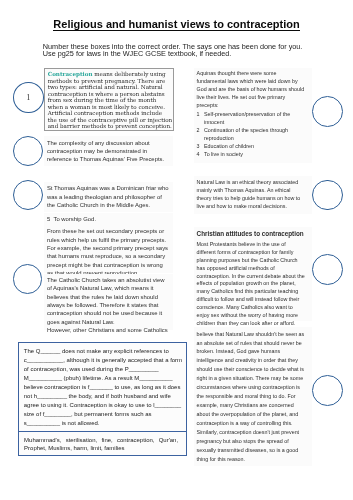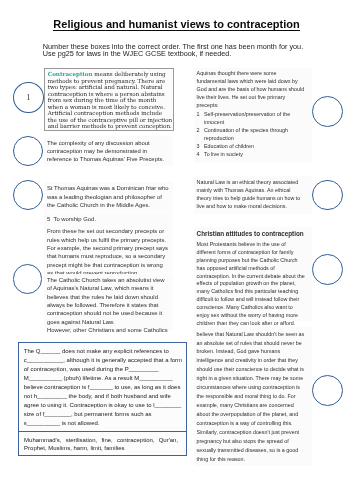--- a/index.html
+++ b/index.html
@@ -46,21 +46,21 @@
   .gr2{border-top:1.35px solid #3c62a0;padding:3.1px 5px 0 4.8px;line-height:8.1px;}
   .wb1{text-align:justify;text-align-last:justify;width:154px;}
 </style>
 </head>
 <body>
 
 <div class="page">
 
   <div class="title"><span>Religious and humanist views to contraception</span></div>
   <div class="instr">
-    <div>Number these boxes into the correct order. The first one has been month for you.</div>
+    <div>Number these boxes into the correct order. The says one has been done for you.</div>
     <div>Use pg25 for laws in the WJEC GCSE textbook, if needed.</div>
   </div>
 
   <div class="circle" style="left:13.1px;top:82.1px;width:30.6px;height:30.9px;">
       <span>1</span>
     </div>
   <div class="box boxserif" style="left:43.5px;top:68.1px;width:130.5px;height:62.9px;">
     <span class="kw">Contraception</span><span> means deliberately using methods to prevent pregnancy. There are two types: artificial and natural. Natural contraception is where a person abstains from sex during the time of the month when a woman is most likely to conceive. Artificial contraception methods include the use of the contraceptive pill or injection and barrier methods to prevent conception.</span>
   </div>
 

